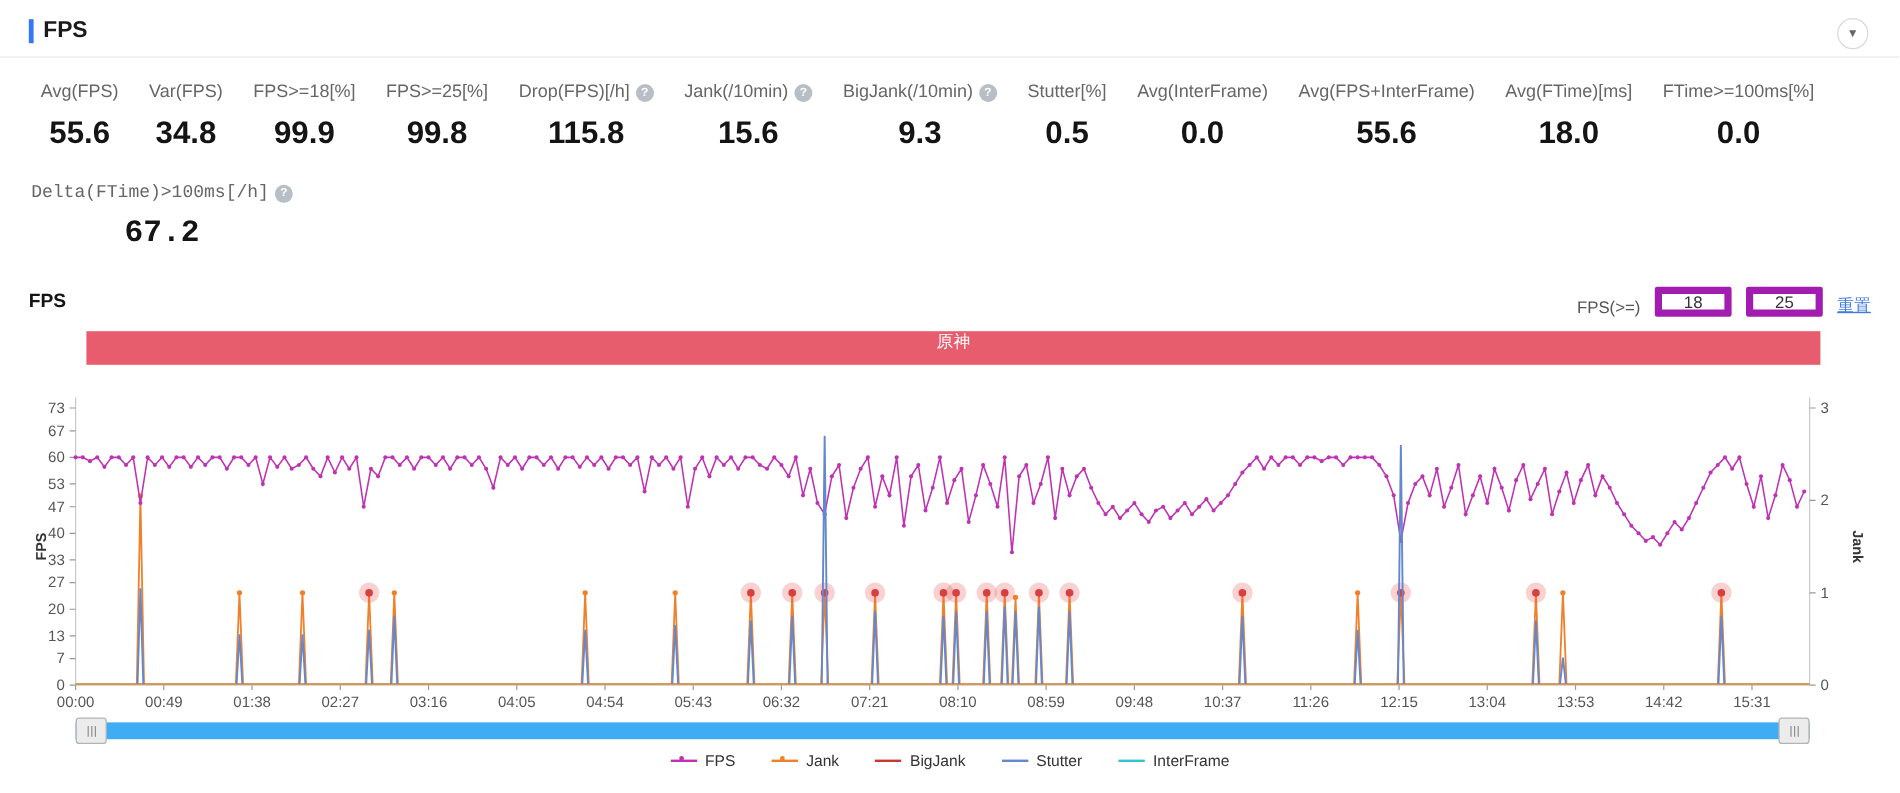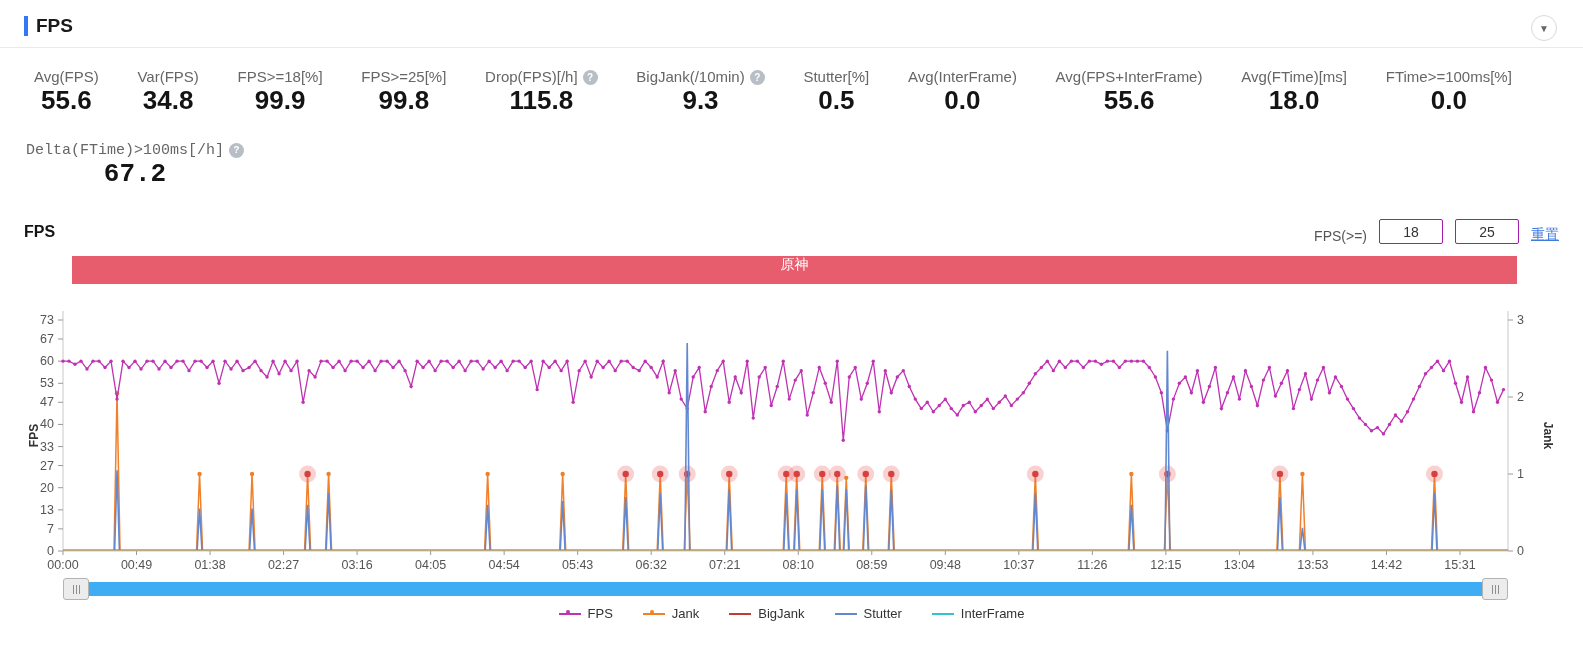--- a/index.html
+++ b/index.html
@@ -14,32 +14,32 @@
   .collapse-btn { position:absolute; top:15px; right:26px; width:26px; height:26px;
     border:1px solid #d9d9d9; border-radius:50%; background:#fff; cursor:pointer;
     display:flex; align-items:center; justify-content:center; color:#666; font-size:10px; }
   .divider { border-top:1px solid #eaeaea; }
 
   
   .stats-row1 { display:flex; justify-content:space-between; padding:20px 71px 0 34px; }
   .stats-row2 { padding:26px 0 0 26px; }
   .stat { text-align:center; }
   .stat-label { font-size:15px; color:#666; white-space:nowrap; }
-  .stat-value { font-size:26px; font-weight:bold; color:#141414; margin-top:0; }
+  .stat-value { font-size:26px; font-weight:bold; color:#141414; margin-top:10px; }
   .help { display:inline-block; width:15px; height:15px; line-height:15px; border-radius:50%;
     background:#b8bec6; color:#fff; font-size:10px; font-weight:bold; text-align:center;
     margin-left:5px; vertical-align:1px; cursor:pointer; }
 
   
   .chart-wrap { padding:0 24px; position:relative; }
   .chart-header { display:flex; justify-content:space-between; align-items:center; margin-top:30px; }
   .chart-title { font-size:16px; font-weight:bold; color:#141414; }
   .filter { display:flex; align-items:flex-end; gap:12px; }
   .filter-label { font-size:14px; color:#555; }
-  .filter input { width:64px; height:25px; border:1px solid #a21caf; border-radius:2px;
+  .filter input { width:64px; height:25px; border:6px solid #a21caf; border-radius:2px;
     text-align:center; font-size:14px; color:#333; font-family:"Liberation Sans",sans-serif; }
   .reset-link { font-size:14px; text-decoration:underline; cursor:pointer; }
 
   .banner { margin-top:12px; margin-left:48px; width:1445px; height:28px; color:#fff;
     font-size:14px; display:flex; align-items:flex-start; justify-content:center; }
 
   svg.chart { display:block; margin-top:12px; }
   svg text { font-family:"Liberation Sans",sans-serif; }
 
   
@@ -85,20 +85,24 @@
         <div class="stat-label">FPS&gt;=18[%]</div>
         <div class="stat-value">99.9</div>
       </div>
       <div class="stat">
         <div class="stat-label">FPS&gt;=25[%]</div>
         <div class="stat-value">99.8</div>
       </div>
       <div class="stat">
         <div class="stat-label">Drop(FPS)[/h]<span class="help">?</span></div>
         <div class="stat-value">115.8</div>
+      </div>
+      <div class="stat">
+        <div class="stat-label">Jank(/10min)<span class="help">?</span></div>
+        <div class="stat-value">15.6</div>
       </div>
       <div class="stat">
         <div class="stat-label">BigJank(/10min)<span class="help">?</span></div>
         <div class="stat-value">9.3</div>
       </div>
       <div class="stat">
         <div class="stat-label">Stutter[%]</div>
         <div class="stat-value">0.5</div>
       </div>
       <div class="stat">

